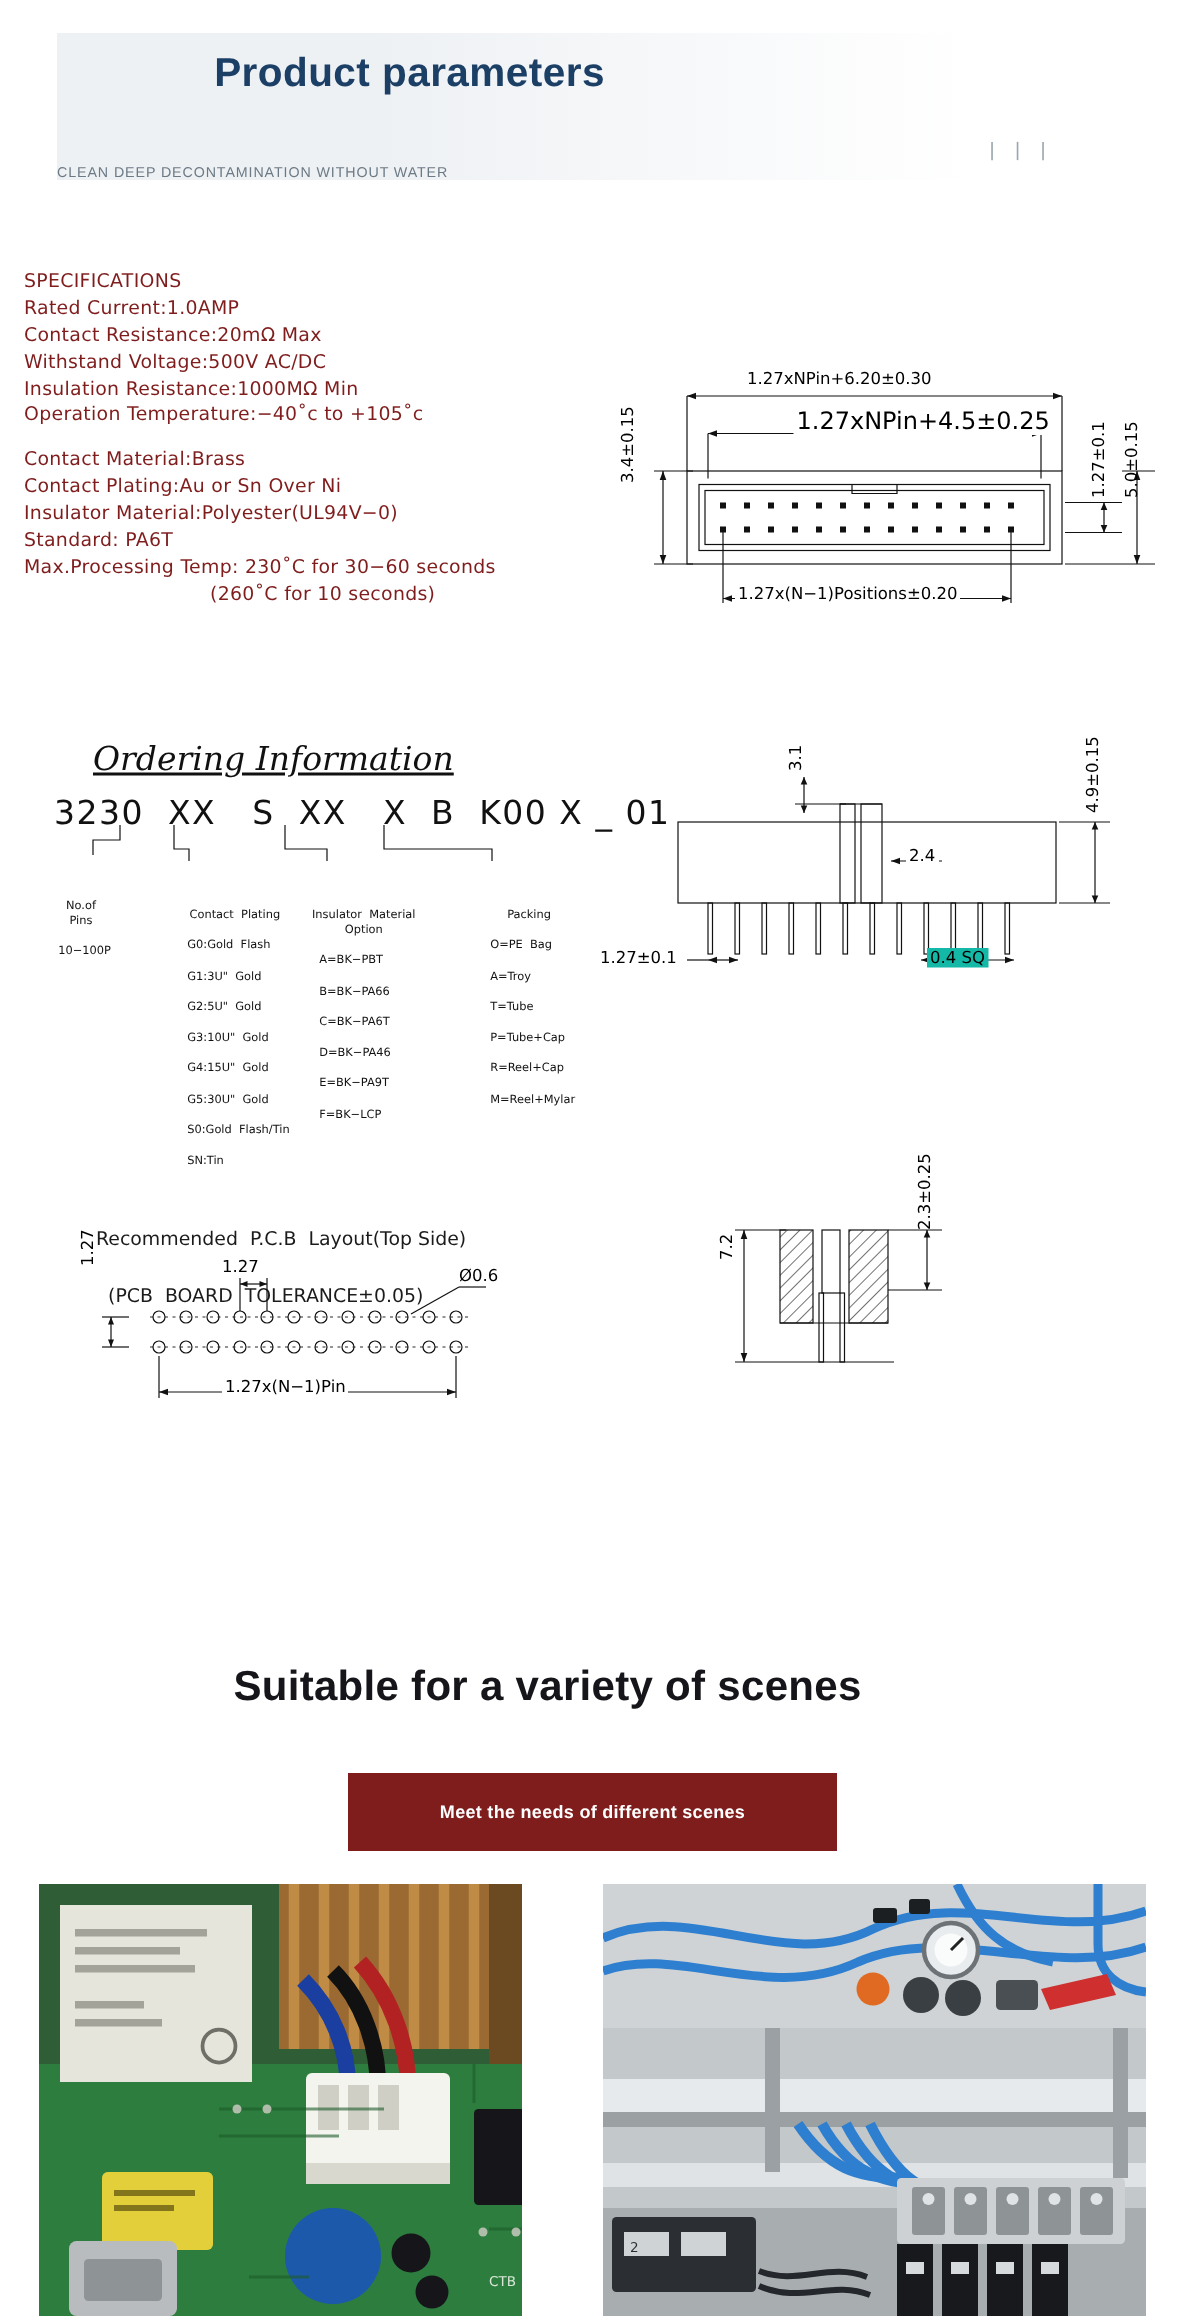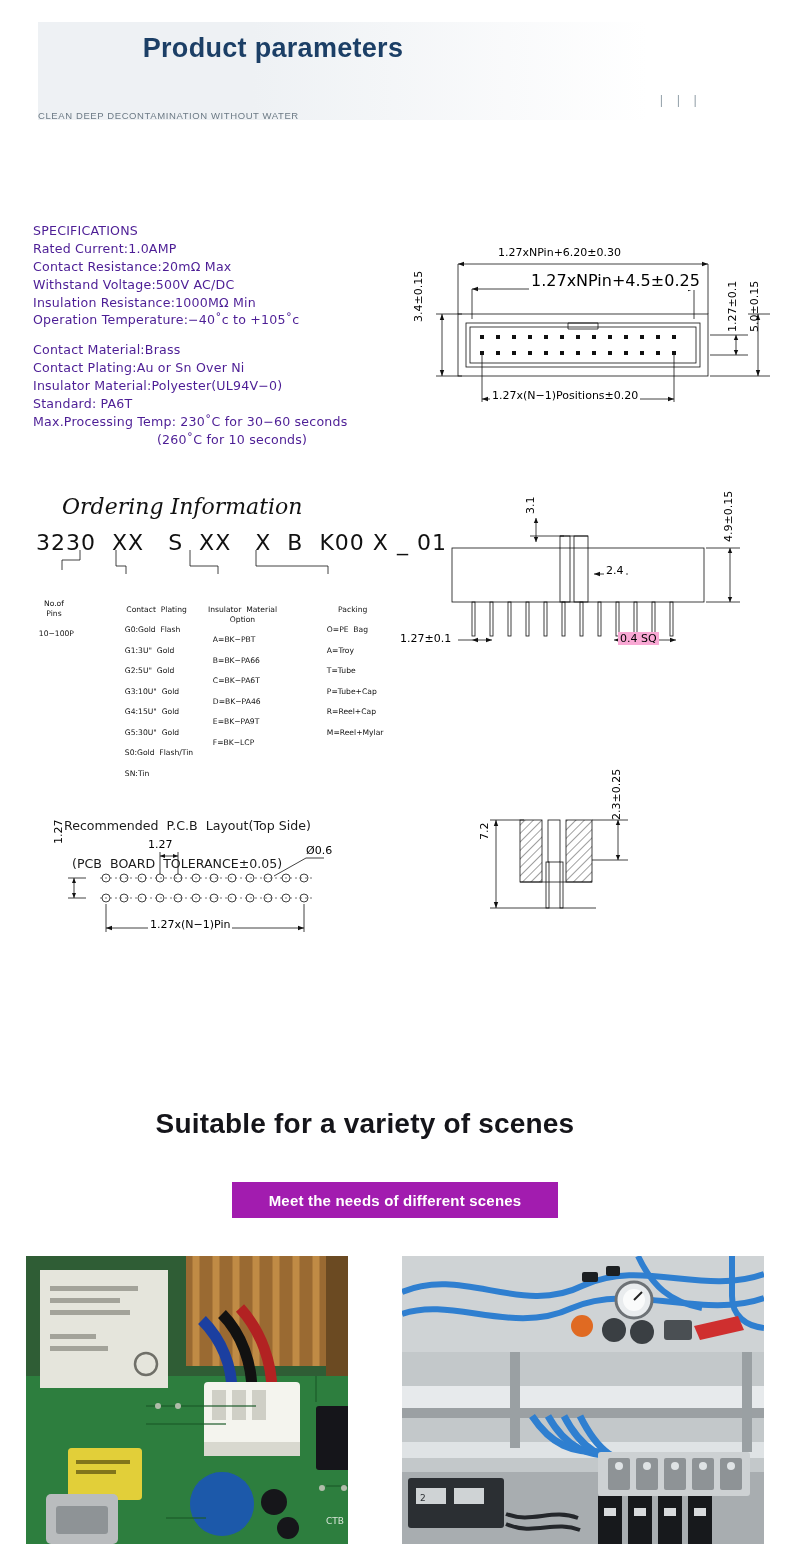--- a/index.html
+++ b/index.html
@@ -46,39 +46,39 @@
     position: absolute;
     right: 88px; top: 92px;
     font-size: 13px;
     color: #9aa6ae;
     letter-spacing: 5px;
   }
 
   
   .specs {
     position: absolute;
-    left: 33px; top: 178px;
+    left: 16px; top: 178px;
     font-family: "DejaVu Sans", sans-serif;
     font-size: 12.6px;
-    color: #4c1d95;
+    color: #7f1d1d;
     line-height: 1.42;
     letter-spacing: 0.2px;
-    margin-top: 44px;
   }
   .specs .gap { height: 12px; }
   .specs .indent { padding-left: 124px; }
 
   
   .ordering-title {
     position: absolute;
     left: 62px; top: 494px;
     font-family: "DejaVu Serif", serif;
     font-style: italic;
     font-size: 22px;
     color: #111;
+    text-decoration: underline;
   }
   .ordering-code {
     position: absolute;
     left: 36px; top: 530px;
     font-family: "DejaVu Sans", sans-serif;
     font-size: 22px;
     color: #111;
     letter-spacing: 1px;
   }
   .ordering-code span { display: inline-block; }
@@ -115,24 +115,24 @@
     left: 0; top: 1108px; width: 730px;
     text-align: center;
     font-size: 28px;
     font-weight: bold;
     color: #15151a;
     letter-spacing: 0.2px;
   }
   .scenes-badge {
     position: absolute;
     left: 232px; top: 1182px;
-    width: 326px; height: 36px;
-    background: #a21caf;
+    width: 326px; height: 52px;
+    background: #7f1d1d;
     color: #ffffff;
-    font-size: 15px;
+    font-size: 12px;
     font-weight: bold;
     display: flex;
     align-items: center;
     justify-content: center;
     letter-spacing: 0.2px;
   }
 
   .photo { position: absolute; overflow: hidden; }
   .photo-left { left: 26px; top: 1256px; width: 322px; height: 288px; }
   .photo-right { left: 402px; top: 1256px; width: 362px; height: 288px; }
@@ -299,21 +299,21 @@
       <path d="M74 128 l-6 -2.2 v4.4 z" fill="#111" stroke="none"></path>
       <line x1="196" y1="128" x2="258" y2="128"></line>
       <path d="M196 128 l6 -2.2 v4.4 z" fill="#111" stroke="none"></path>
       <path d="M258 128 l-6 -2.2 v4.4 z" fill="#111" stroke="none"></path>
     </g>
   </svg>
   <div style="position:absolute; left:106px; top:2px; font-family:'DejaVu Sans',sans-serif; font-size:11px; transform:rotate(-90deg); transform-origin:left top; white-space:nowrap;">3.1</div>
   <div style="position:absolute; left:186px; top:52px; background:#fff; padding:0 2px; font-family:'DejaVu Sans',sans-serif; font-size:11px;">2.4</div>
   <div style="position:absolute; left:304px; top:30px; font-family:'DejaVu Sans',sans-serif; font-size:11px; transform:rotate(-90deg); transform-origin:left top; white-space:nowrap;">4.9±0.15</div>
   <div style="position:absolute; left:-18px; top:120px; font-family:'DejaVu Sans',sans-serif; font-size:11px;">1.27±0.1</div>
-  <div style="position:absolute; left:200px; top:120px; background:#f9a8d4; padding:0 2px; font-family:'DejaVu Sans',sans-serif; font-size:11px;">0.4 SQ</div>
+  <div style="position:absolute; left:200px; top:120px; background:#14b8a6; padding:0 2px; font-family:'DejaVu Sans',sans-serif; font-size:11px;">0.4 SQ</div>
 </div>
 
 <div class="ordering-title">Ordering Information</div>
 
 <div class="ordering-code">
   <span>3230</span>&nbsp;
   <span>XX</span>&nbsp;&nbsp;
   <span>S</span>&nbsp;
   <span>XX</span>&nbsp;&nbsp;
   <span>X</span>&nbsp;

